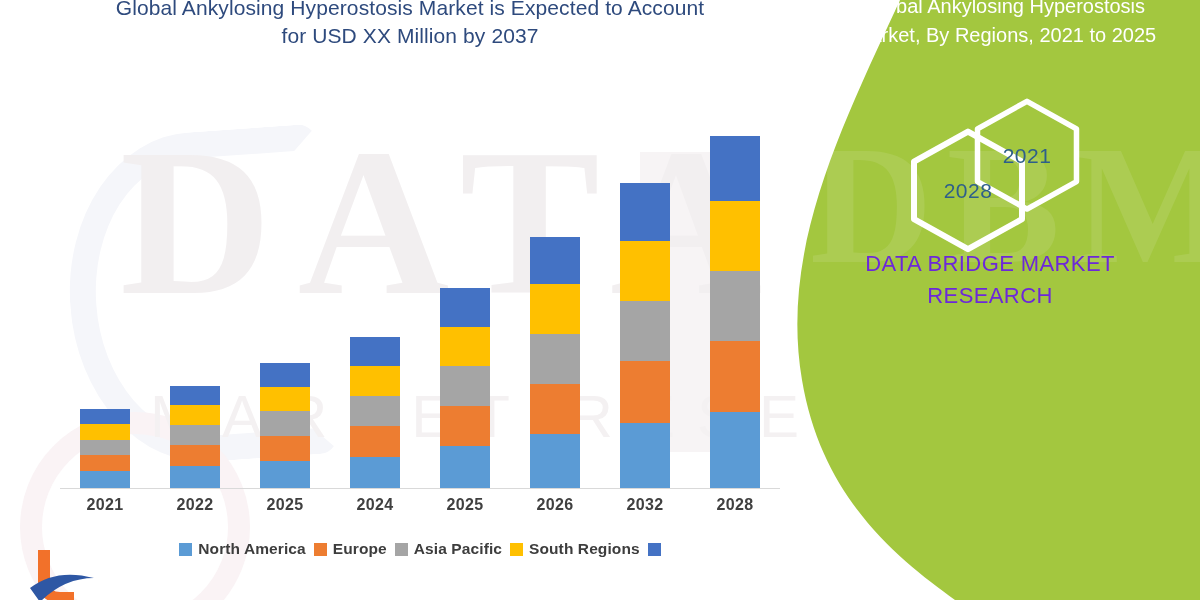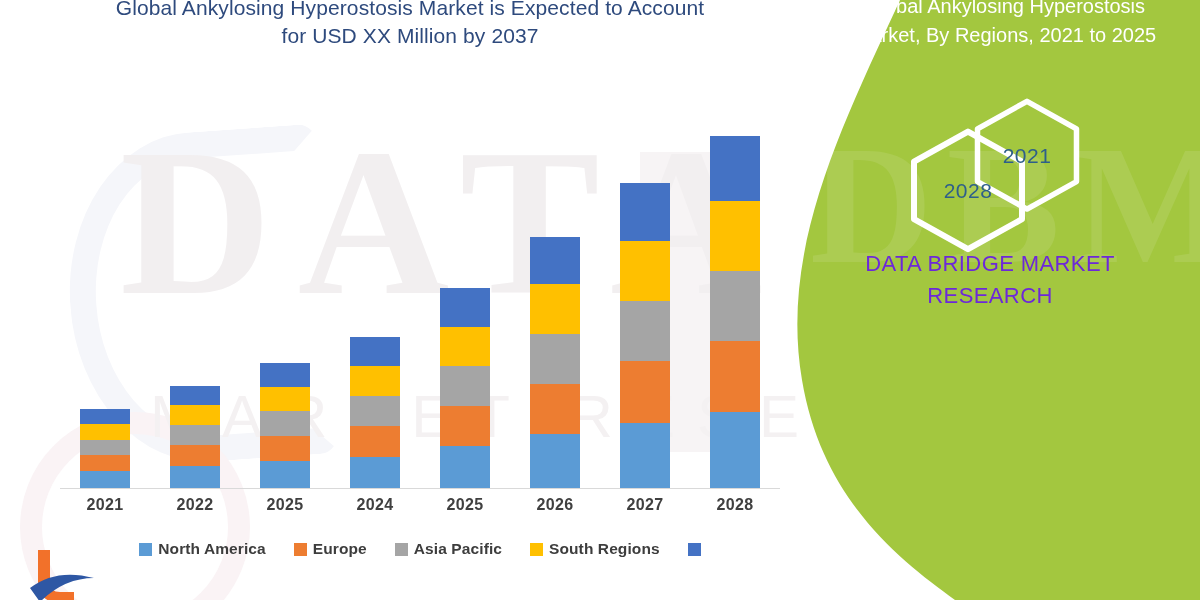--- a/index.html
+++ b/index.html
@@ -159,21 +159,21 @@
   }
 
   .legend {
     position: absolute;
     left: 40px;
     top: 540px;
     width: 760px;
     display: flex;
     justify-content: center;
     align-items: center;
-    gap: 28px;
+    gap: 8px;
     flex-wrap: nowrap;
   }
   .legend-item {
     display: flex;
     align-items: center;
     gap: 6px;
     white-space: nowrap;
   }
   .legend-swatch {
     width: 13px; height: 13px;
@@ -398,21 +398,21 @@
       <div class="axis-line"></div>
     </div>
 
     <div class="xlabels" id="xlabels">
         <div class="xlabel">2021</div>
         <div class="xlabel">2022</div>
         <div class="xlabel">2025</div>
         <div class="xlabel">2024</div>
         <div class="xlabel">2025</div>
         <div class="xlabel">2026</div>
-        <div class="xlabel">2027</div>
+        <div class="xlabel">2032</div>
         <div class="xlabel">2028</div>
       </div>
 
     <div class="legend" id="legend">
         <div class="legend-item">
           <span class="legend-swatch" style="background: rgb(91, 155, 213);"></span>
           <span class="legend-label">North America</span>
         </div>
         <div class="legend-item">
           <span class="legend-swatch" style="background: rgb(237, 125, 49);"></span>

